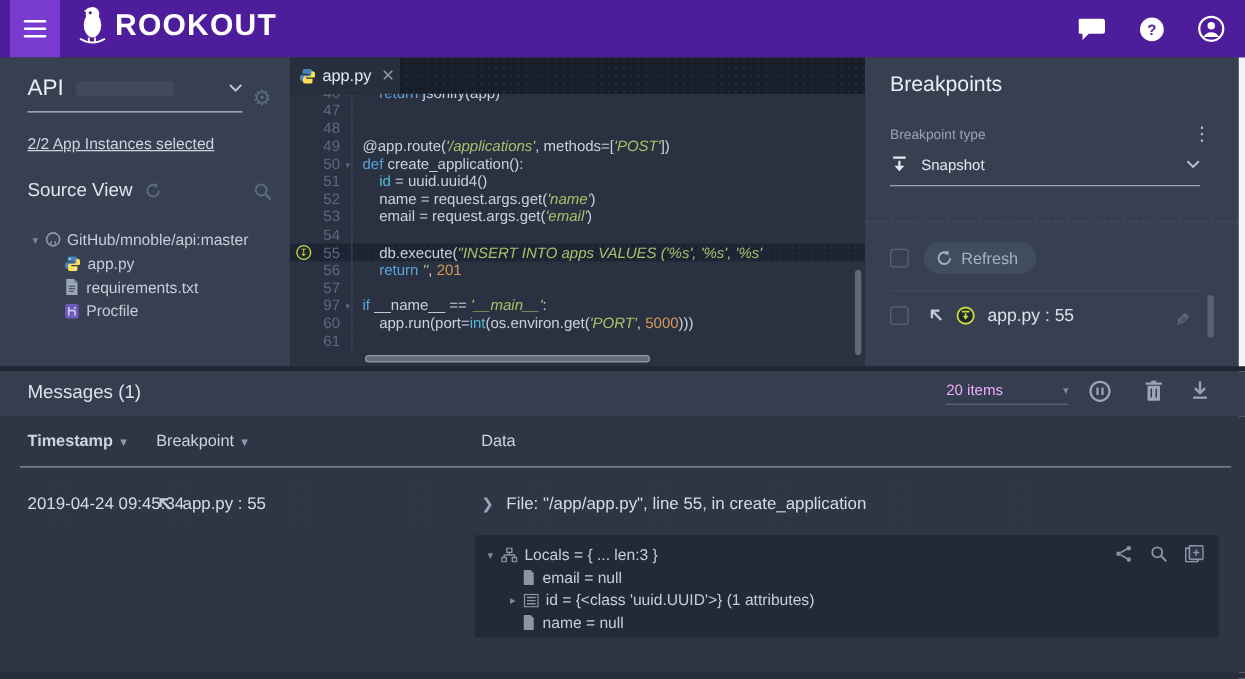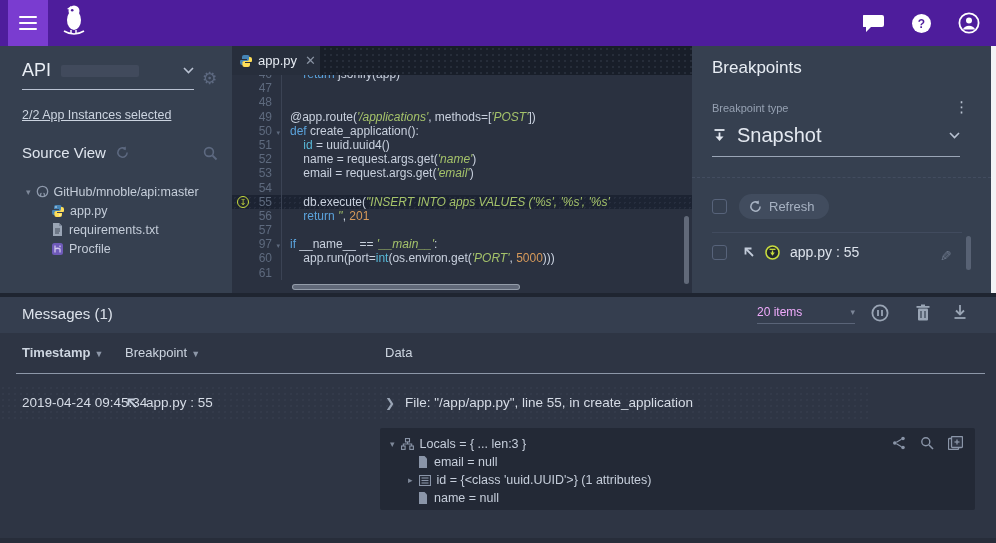--- a/index.html
+++ b/index.html
@@ -71,21 +71,21 @@
   #v-scroll { position:absolute; left:452px; top:170px; width:5px; height:68px; border-radius:3px;
               background:rgba(165,175,190,.45); cursor:pointer; }
 
   
   #bp-panel { left:692px; top:46px; width:299px; height:295px; background:#364050;text-align:right; }
   #bp-title { position:absolute; left:20px; top:12px; color:#e8edf4; font-size:17px; }
   #bp-kebab { position:absolute; left:262px; top:52px; color:#b9c2d0; font-size:15px; letter-spacing:0; cursor:pointer; }
   #bp-type-label { position:absolute; left:20px; top:56px; color:#96a1b2; font-size:11px; }
   #bp-select { position:absolute; left:20px; top:78px; width:248px; border-bottom:1px solid #9aa5b6;
                padding-bottom:9px; display:flex; align-items:center; gap:10px; cursor:pointer; }
-  #bp-select .val { color:#e4e9f1; font-size:20px; }
+  #bp-select .val { color:#e4e9f1; font-size:12px; }
   #bp-select .chev { margin-left:auto; color:#b9c2d2; }
   #bp-dotted { position:absolute; left:0; top:131px; width:299px; border-top:1px dashed #434d60; }
   .bp-row { position:absolute; left:0; width:299px; display:flex; align-items:center; }
   .checkbox { width:15px; height:15px; border:1px solid #57637a; border-radius:3px; cursor:pointer; }
   #refresh-pill { display:flex; align-items:center; gap:7px; background:#414c5e; border-radius:14px;
                   padding:5px 14px 5px 10px; margin-left:12px; cursor:pointer; }
   #refresh-pill .lbl { color:#a7b2c2; font-size:13px; }
   #bp-divider { position:absolute; left:20px; top:186px; width:250px; border-top:1px solid #414b5e; }
   #bp-item-label { color:#dde3ec; font-size:14px; }
   #bp-pencil { position:absolute; left:248px; top:202px; color:#6f7a8d; font-size:14px; transform:scaleX(-1); cursor:pointer; }
@@ -139,20 +139,21 @@
       <span>
         <svg width="24" height="34" viewBox="0 0 24 34">
           <ellipse cx="12" cy="16" rx="7" ry="10" fill="#fff"></ellipse>
           <circle cx="12" cy="7" r="5.5" fill="#fff"></circle>
           <circle cx="10.2" cy="6.2" r="1.3" fill="#4e1d9c"></circle>
           <path d="M5 5 L9 2 L9 6 Z" fill="#fff"></path>
           <path d="M2 27 q10 6 20 0" stroke="#fff" stroke-width="1.6" fill="none"></path>
           <path d="M9 26 v4 M14 26 v4" stroke="#fff" stroke-width="1.4"></path>
         </svg>
       </span>
+      <span class="name">ROOKOUT</span>
     </div>
     <div id="topbar-icons">
       <span class="u-icon">
         <svg width="22" height="20" viewBox="0 0 22 20">
             <path d="M2 2 h18 a2 2 0 0 1 2 2 v8 a2 2 0 0 1 -2 2 h-11 l-5 5 v-5 h-2 a2 2 0 0 1 -2 -2 v-8 a2 2 0 0 1 2 -2 z" fill="#fff" transform="translate(-1,0)"></path>
           </svg>
       </span>
       <span class="u-icon">
         <svg width="21" height="21" viewBox="0 0 21 21">
             <circle cx="10.5" cy="10.5" r="9.5" fill="#fff"></circle>

